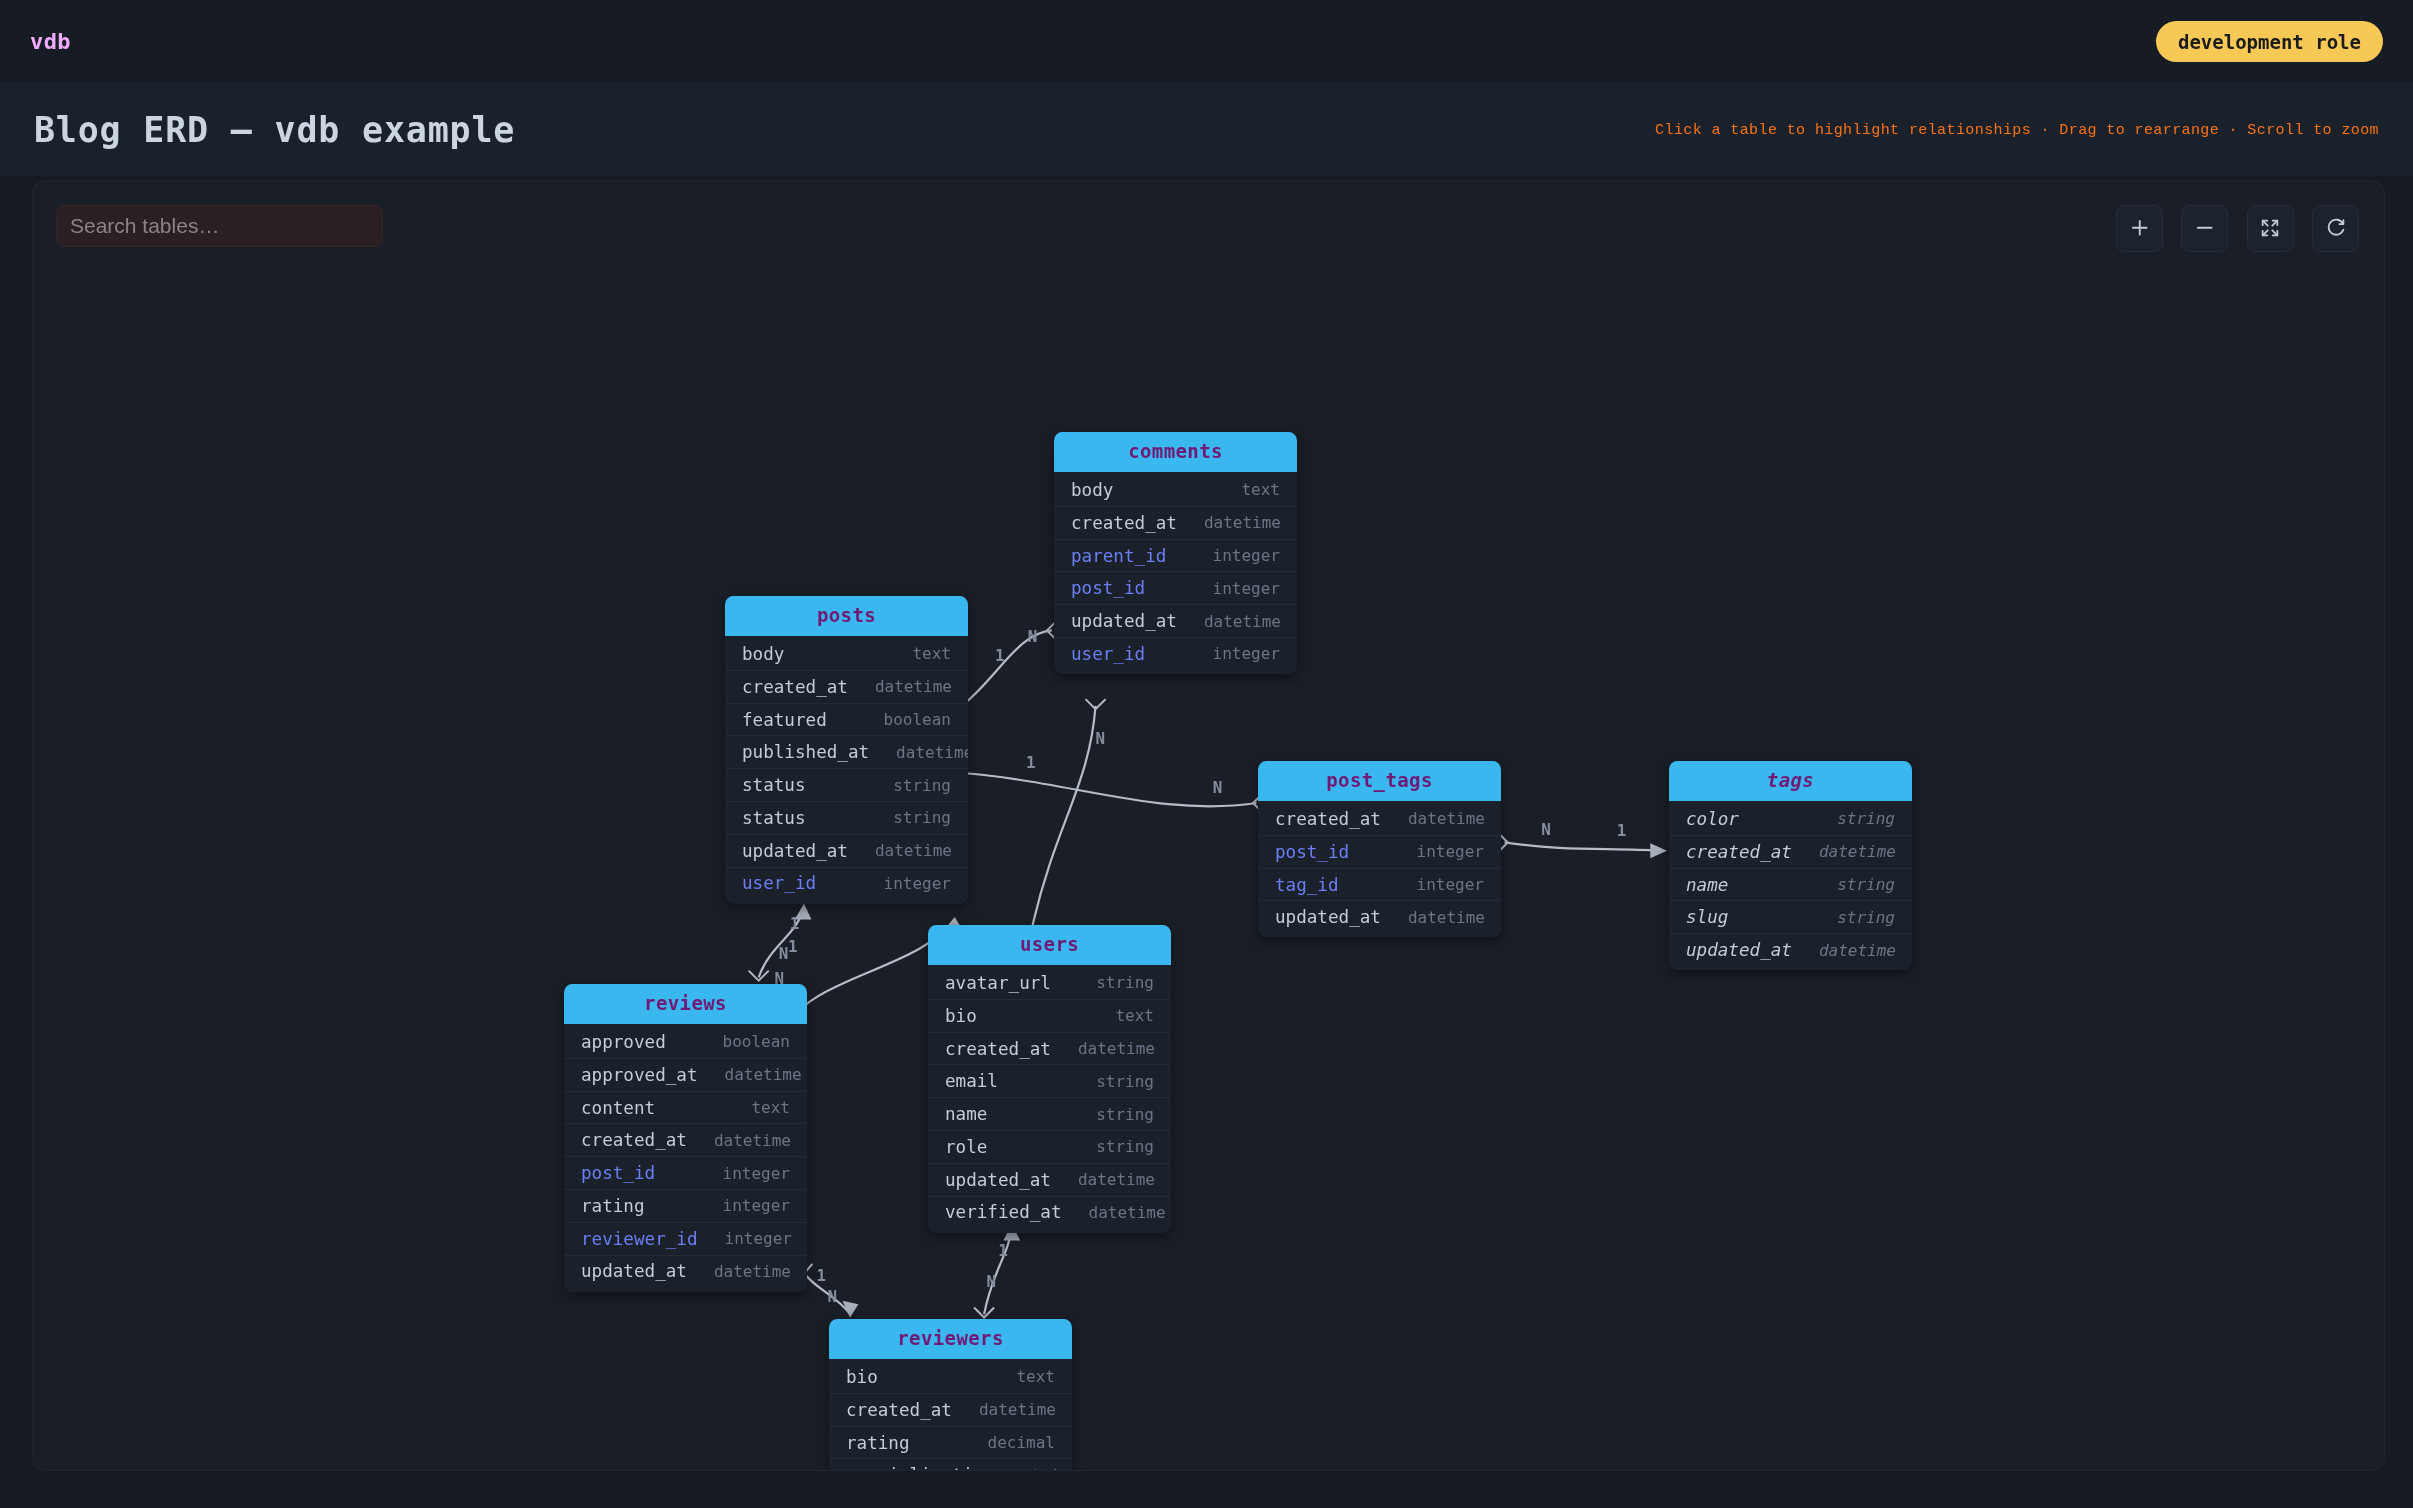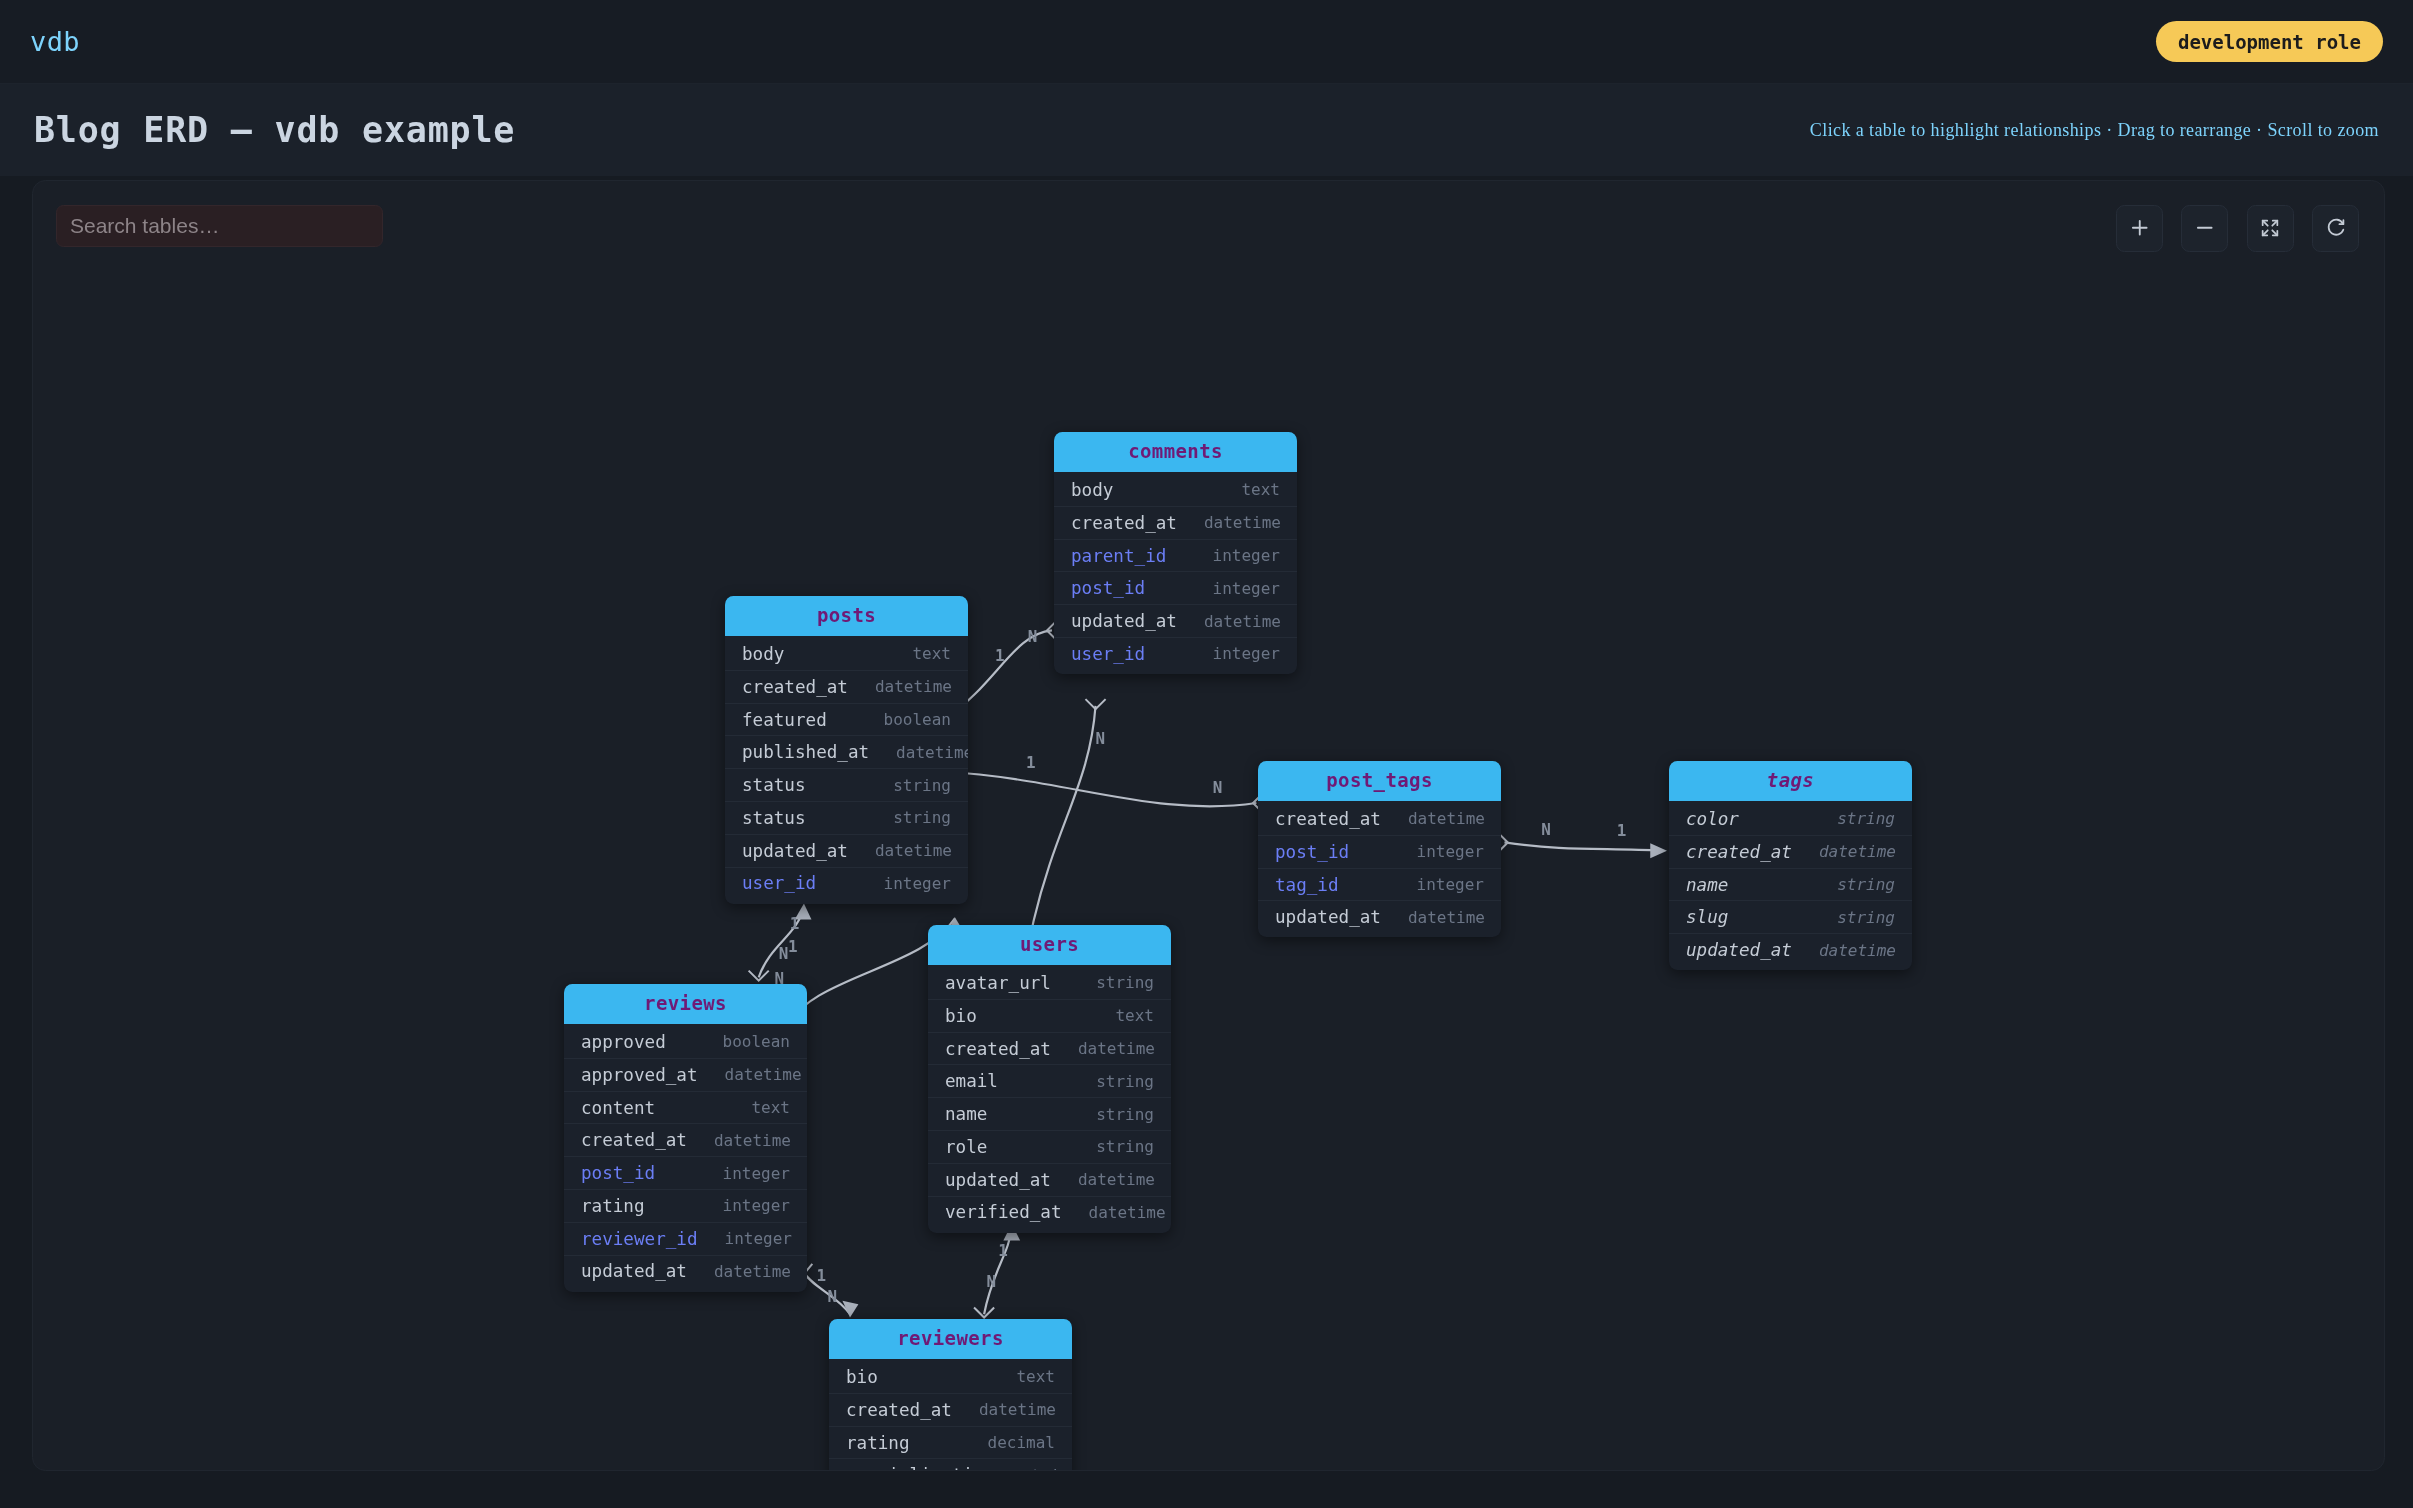--- a/index.html
+++ b/index.html
@@ -13,21 +13,21 @@
   
   #topbar {
     position: absolute; left: 0; top: 0; width: 2413px; height: 84px;
     background: #171c24;
     border-bottom: 0.8px solid #1d232c;
     display: flex; align-items: center; justify-content: space-between;
     padding: 0 30px;
   }
   #brand {
     font-family: "DejaVu Sans Mono", monospace;
-    font-size: 27px; font-weight: 400; color: #7dd3fc; letter-spacing: 0.4px;
+    font-size: 22px; font-weight: 700; color: #f0abfc; letter-spacing: 0.4px;
   }
   #env-badge {
     background: #f5c košík;
     background: #f6c køb;
   }
   #env-badge {
     background: #f6c957;
     color: #1c1c1c;
     font-size: 19px; font-weight: 700;
     font-family: "DejaVu Sans Mono", monospace;
@@ -41,22 +41,22 @@
     background: #1b212a;
     display: flex; align-items: center; justify-content: space-between;
     padding: 0 34px;
   }
   #page-title {
     font-size: 35px; font-weight: 700; color: #cbd5e1;
     letter-spacing: 0.8px;
     font-family: "DejaVu Sans Mono", monospace;
   }
   #hint {
-    font-size: 18px; color: #7dd3fc; letter-spacing: 0.4px;
-    font-family: Liberation Serif, serif;
+    font-size: 15px; color: #f97316; letter-spacing: 0.4px;
+    font-family: Liberation Mono, monospace;
   }
 
   
   #canvas-panel {
     position: absolute;
     left: 32px; top: 180px;
     width: 2353px; height: 1291px;
     background: #1a1f27;
     border-radius: 13.4px;
     border: 0.8px solid #20262f;

